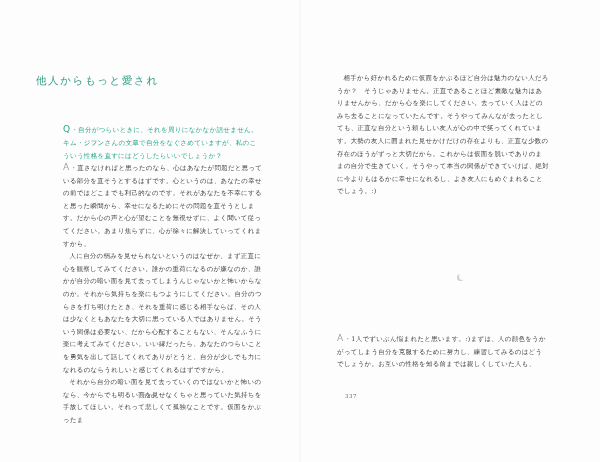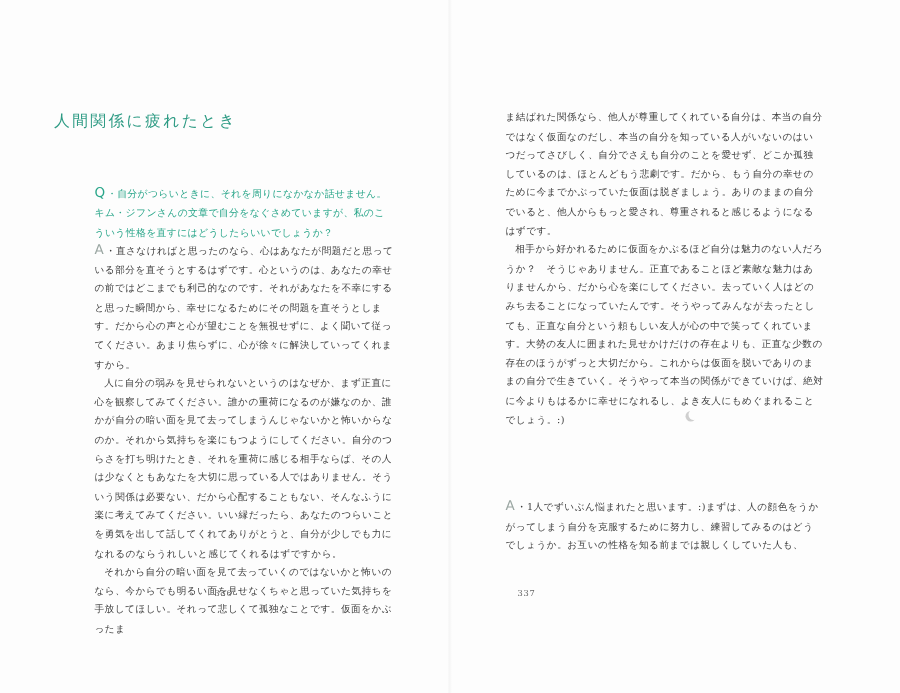--- a/index.html
+++ b/index.html
@@ -54,21 +54,21 @@
       position: absolute; left: 299px; top: 0; width: 2px; height: 462px;
       background: linear-gradient(to right, #f4f4f4, #fafafa);
     }
   </style>
 </head>
 <body>
 
 <div class="spread">
 
   <div class="page page-left">
-    <h1 class="chapter-title">人間関係に疲れたとき</h1>
+    <h1 class="chapter-title">他人からもっと愛され</h1>
 
     <div class="qa-block" style="left:63px; top:123px; width:200px;">
       <p class="question"><span class="marker">Q</span><span>・自分がつらいときに、それを周りになかなか話せません。キム・ジフンさんの文章で自分をなぐさめていますが、私のこういう性格を直すにはどうしたらいいでしょうか？</span></p>
     </div>
 
     <div class="qa-block" style="left:63px; top:161px; width:200px;">
       <p class="answer">
         <span class="para first"><span class="marker">A</span><span>・直さなければと思ったのなら、心はあなたが問題だと思っている部分を直そうとするはずです。心というのは、あなたの幸せの前ではどこまでも利己的なのです。それがあなたを不幸にすると思った瞬間から、幸せになるためにその問題を直そうとします。だから心の声と心が望むことを無視せずに、よく聞いて従ってください。あまり焦らずに、心が徐々に解決していってくれますから。</span></span>
         <span class="para">人に自分の弱みを見せられないというのはなぜか、まず正直に心を観察してみてください。誰かの重荷になるのが嫌なのか、誰かが自分の暗い面を見て去ってしまうんじゃないかと怖いからなのか。それから気持ちを楽にもつようにしてください。自分のつらさを打ち明けたとき、それを重荷に感じる相手ならば、その人は少なくともあなたを大切に思っている人ではありません。そういう関係は必要ない、だから心配することもない、そんなふうに楽に考えてみてください。いい縁だったら、あなたのつらいことを勇気を出して話してくれてありがとうと、自分が少しでも力になれるのならうれしいと感じてくれるはずですから。</span>
         <span class="para">それから自分の暗い面を見て去っていくのではないかと怖いのなら、今からでも明るい面を見せなくちゃと思っていた気持ちを手放してほしい。それって悲しくて孤独なことです。仮面をかぶったま</span>
@@ -76,21 +76,20 @@
     </div>
 
     <div class="page-number" style="left:143px;">336</div>
   </div>
 
   <div class="gutter"></div>
 
   <div class="page page-right">
     <div class="qa-block" style="left:37px; top:72px; width:212px;">
       <p class="body-text">
-        <span class="para first">ま結ばれた関係なら、他人が尊重してくれている自分は、本当の自分ではなく仮面なのだし、本当の自分を知っている人がいないのはいつだってさびしく、自分でさえも自分のことを愛せず、どこか孤独しているのは、ほとんどもう悲劇です。だから、もう自分の幸せのために今までかぶっていた仮面は脱ぎましょう。ありのままの自分でいると、他人からもっと愛され、尊重されると感じるようになるはずです。</span>
         <span class="para">相手から好かれるために仮面をかぶるほど自分は魅力のない人だろうか？　そうじゃありません。正直であることほど素敵な魅力はありませんから、だから心を楽にしてください。去っていく人はどのみち去ることになっていたんです。そうやってみんなが去ったとしても、正直な自分という頼もしい友人が心の中で笑ってくれています。大勢の友人に囲まれた見せかけだけの存在よりも、正直な少数の存在のほうがずっと大切だから。これからは仮面を脱いでありのままの自分で生きていく。そうやって本当の関係ができていけば、絶対に今よりもはるかに幸せになれるし、よき友人にもめぐまれることでしょう。:)</span>
       </p>
     </div>
 
 
     <div class="qa-block" style="left:37px; top:332px; width:212px;">
       <p class="answer">
         <span class="para first"><span class="marker">A</span><span>・1人でずいぶん悩まれたと思います。:)まずは、人の顔色をうかがってしまう自分を克服するために努力し、練習してみるのはどうでしょうか。お互いの性格を知る前までは親しくしていた人も、</span></span>
       </p>
     </div>

